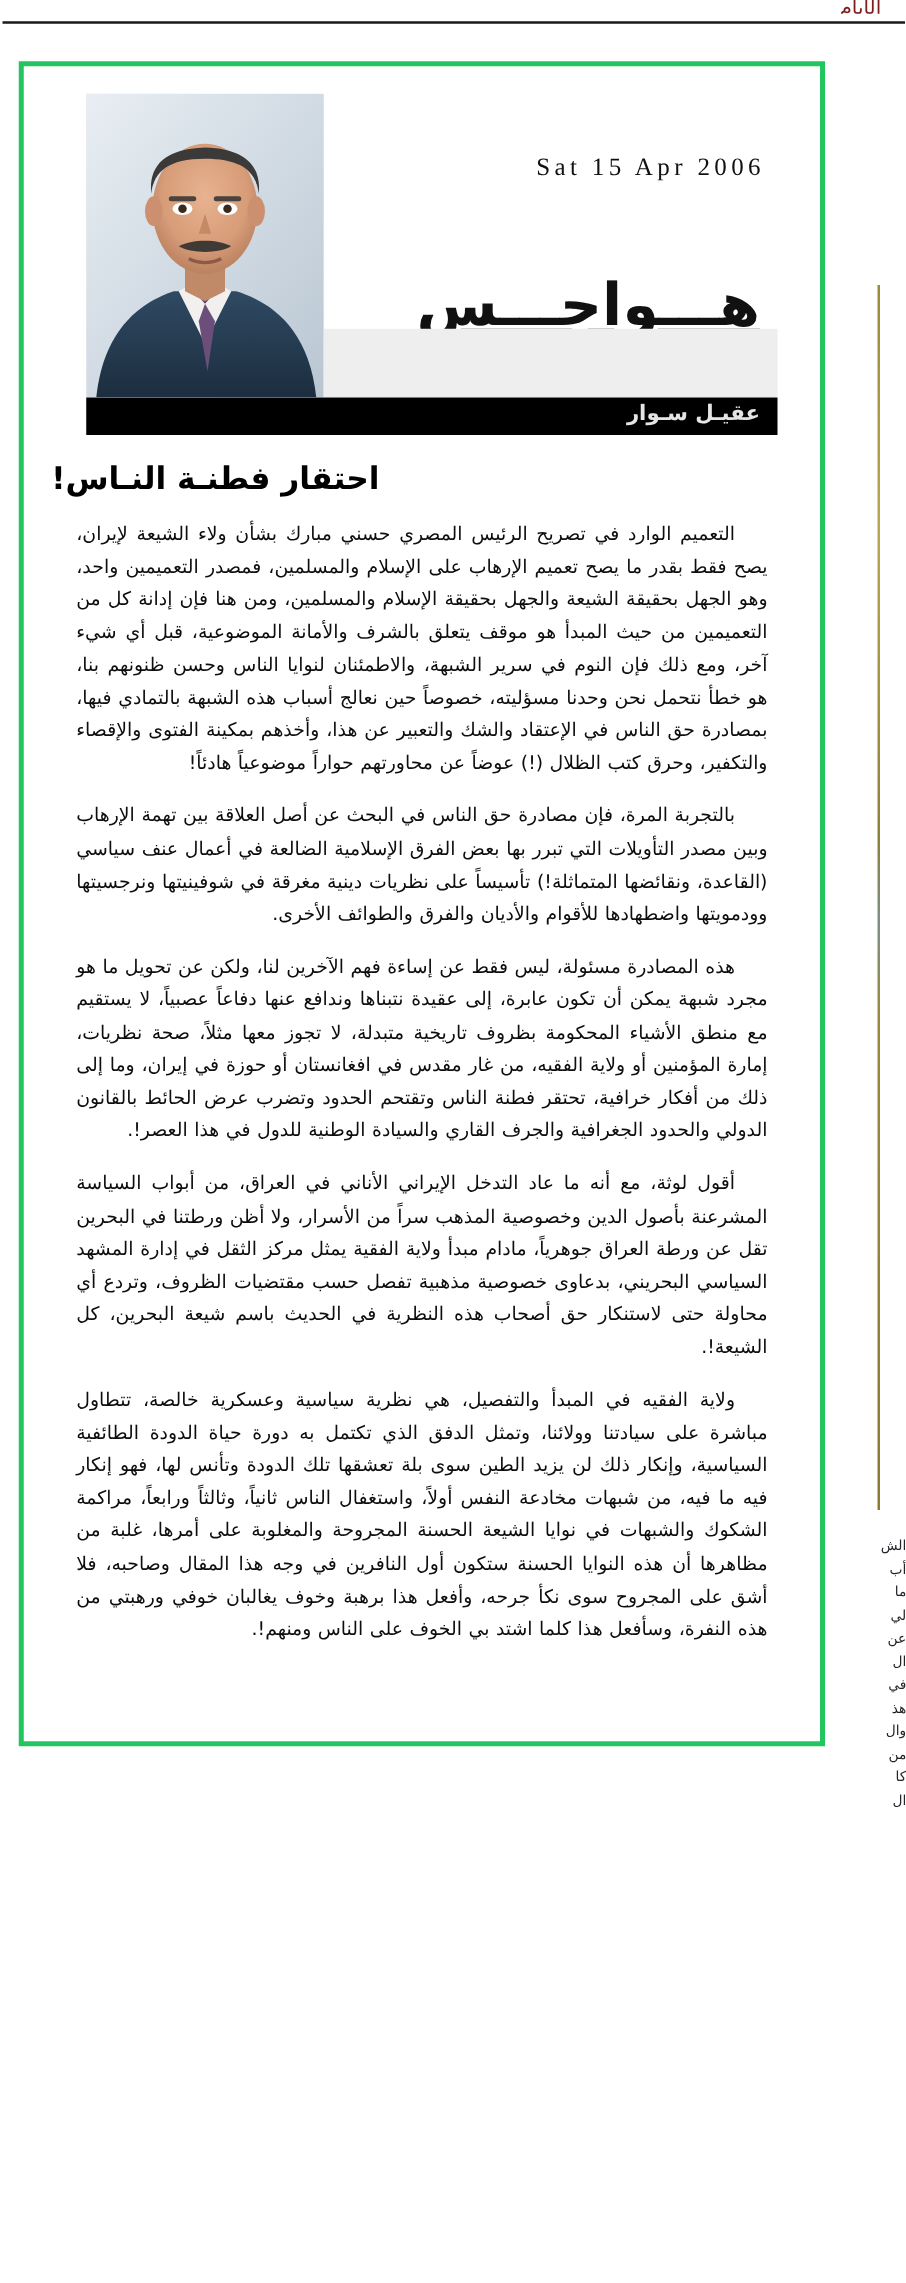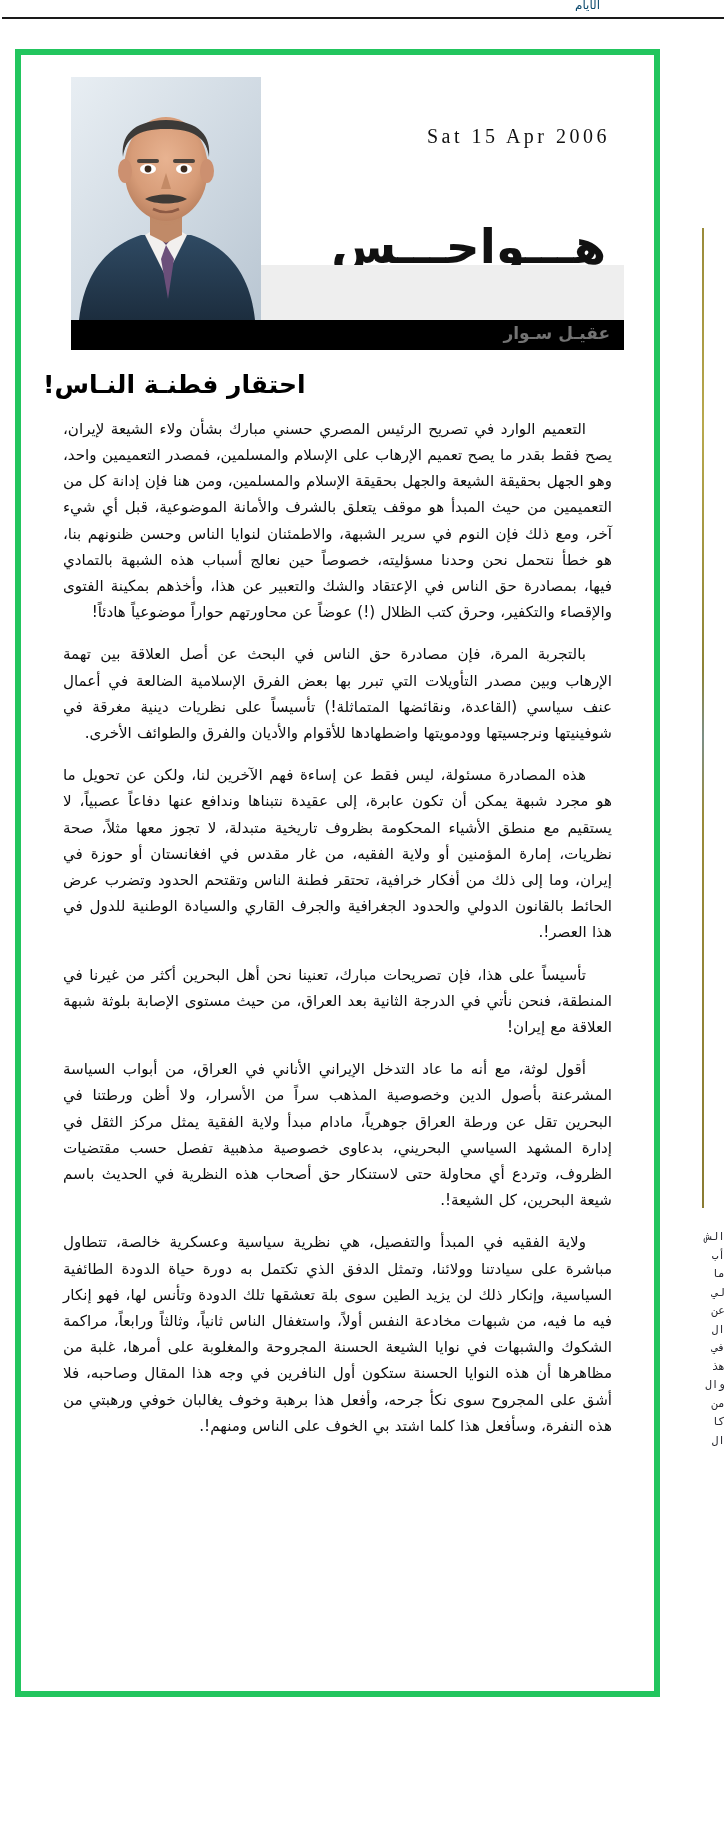--- a/index.html
+++ b/index.html
@@ -24,24 +24,23 @@
   }
 
   
   .masthead-scrap {
     position: absolute;
     top: 0px;
     left: 470px;
     width: 235px;
     height: 11px;
     overflow: hidden;
-    font-size: 12px;
-    color: #0c4a6e;
-    direction: rtl;
-    text-align: center;
+    font-size: 16px;
+    color: #7f1d1d;
+    direction: rtl;
     letter-spacing: 2px;
     line-height: 11px;
     white-space: nowrap;
     filter: blur(0.4px);
   }
 
   .top-rule {
     position: absolute;
     top: 17px;
     left: 2px;
@@ -49,22 +48,22 @@
     height: 2px;
     background: #1a1a1a;
   }
 
   
   .article-col {
     position: absolute;
     top: 49px;
     left: 15px;
     width: 645px;
-    height: 1648px;
-    border: 6px solid #22c55e;
+    height: 1348px;
+    border: 4px solid #22c55e;
     box-sizing: border-box;
     background: #ffffff;
   }
 
   .article-inner {
     padding: 14px 22px 0 22px;
   }
 
   
   .col-header {
@@ -122,21 +121,21 @@
     left: 28px;
     top: 251px;
     width: 553px;
     height: 30px;
     background: #000000;
   }
   .byline-text {
     position: absolute;
     right: 14px;
     top: 3px;
-    color: #737373;
+    color: #e5e5e5;
     font-family: "DejaVu Sans", sans-serif;
     font-size: 17px;
     font-weight: bold;
     direction: rtl;
     letter-spacing: 1px;
     white-space: nowrap;
   }
 
   
   .email-block {
@@ -215,21 +214,20 @@
     font-size: 11px;
     line-height: 18.5px;
     color: #23232a;
     text-align: right;
   }
   .neighbor-col-lower .nl {
     display: block;
     overflow: hidden;
     white-space: nowrap;
     height: 18.5px;
-    font-family: Liberation Mono, monospace;
   }
 </style>
 </head>
 <body>
 
 <div class="page">
 
   <div class="masthead-scrap">الأيام</div>
 
   <div class="top-rule"></div>
@@ -305,21 +303,20 @@
         </div>
       </div>
 
 
       <h1 class="headline">احتقار فطنـة النـاس!</h1>
 
       <div class="body-text">
         <p>التعميم الوارد في تصريح الرئيس المصري حسني مبارك بشأن ولاء الشيعة لإيران، يصح فقط بقدر ما يصح تعميم الإرهاب على الإسلام والمسلمين، فمصدر التعميمين واحد، وهو الجهل بحقيقة الشيعة والجهل بحقيقة الإسلام والمسلمين، ومن هنا فإن إدانة كل من التعميمين من حيث المبدأ هو موقف يتعلق بالشرف والأمانة الموضوعية، قبل أي شيء آخر، ومع ذلك فإن النوم في سرير الشبهة، والاطمئنان لنوايا الناس وحسن ظنونهم بنا، هو خطأ نتحمل نحن وحدنا مسؤليته، خصوصاً حين نعالج أسباب هذه الشبهة بالتمادي فيها، بمصادرة حق الناس في الإعتقاد والشك والتعبير عن هذا، وأخذهم بمكينة الفتوى والإقصاء والتكفير، وحرق كتب الظلال (!) عوضاً عن محاورتهم حواراً موضوعياً هادئاً!</p>
         <p>بالتجربة المرة، فإن مصادرة حق الناس في البحث عن أصل العلاقة بين تهمة الإرهاب وبين مصدر التأويلات التي تبرر بها بعض الفرق الإسلامية الضالعة في أعمال عنف سياسي (القاعدة، ونقائضها المتماثلة!) تأسيساً على نظريات دينية مغرقة في شوفينيتها ونرجسيتها وودمويتها واضطهادها للأقوام والأديان والفرق والطوائف الأخرى.</p>
         <p>هذه المصادرة مسئولة، ليس فقط عن إساءة فهم الآخرين لنا، ولكن عن تحويل ما هو مجرد شبهة يمكن أن تكون عابرة، إلى عقيدة نتبناها وندافع عنها دفاعاً عصبياً، لا يستقيم مع منطق الأشياء المحكومة بظروف تاريخية متبدلة، لا تجوز معها مثلاً، صحة نظريات، إمارة المؤمنين أو ولاية الفقيه، من غار مقدس في افغانستان أو حوزة في إيران، وما إلى ذلك من أفكار خرافية، تحتقر فطنة الناس وتقتحم الحدود وتضرب عرض الحائط بالقانون الدولي والحدود الجغرافية والجرف القاري والسيادة الوطنية للدول في هذا العصر!.</p>
-        <p>تأسيساً على هذا، فإن تصريحات مبارك، تعنينا نحن أهل البحرين أكثر من غيرنا في المنطقة، فنحن نأتي في الدرجة الثانية بعد العراق، من حيث مستوى الإصابة بلوثة شبهة العلاقة مع إيران!</p>
         <p>أقول لوثة، مع أنه ما عاد التدخل الإيراني الأناني في العراق، من أبواب السياسة المشرعنة بأصول الدين وخصوصية المذهب سراً من الأسرار، ولا أظن ورطتنا في البحرين تقل عن ورطة العراق جوهرياً، مادام مبدأ ولاية الفقية يمثل مركز الثقل في إدارة المشهد السياسي البحريني، بدعاوى خصوصية مذهبية تفصل حسب مقتضيات الظروف، وتردع أي محاولة حتى لاستنكار حق أصحاب هذه النظرية في الحديث باسم شيعة البحرين، كل الشيعة!.</p>
         <p>ولاية الفقيه في المبدأ والتفصيل، هي نظرية سياسية وعسكرية خالصة، تتطاول مباشرة على سيادتنا وولائنا، وتمثل الدفق الذي تكتمل به دورة حياة الدودة الطائفية السياسية، وإنكار ذلك لن يزيد الطين سوى بلة تعشقها تلك الدودة وتأنس لها، فهو إنكار فيه ما فيه، من شبهات مخادعة النفس أولاً، واستغفال الناس ثانياً،  وثالثاً ورابعاً، مراكمة الشكوك والشبهات في نوايا الشيعة الحسنة المجروحة والمغلوبة على أمرها، غلبة من مظاهرها أن هذه النوايا الحسنة ستكون أول النافرين في وجه هذا المقال وصاحبه، فلا أشق على المجروح سوى نكأ جرحه، وأفعل هذا برهبة وخوف يغالبان خوفي ورهبتي من هذه النفرة، وسأفعل هذا كلما اشتد بي الخوف على الناس ومنهم!.</p>
       </div>
 
     </div>
   </div>
 
   <div class="neighbor-col">
     <div class="neighbor-rule"></div>
   </div>

